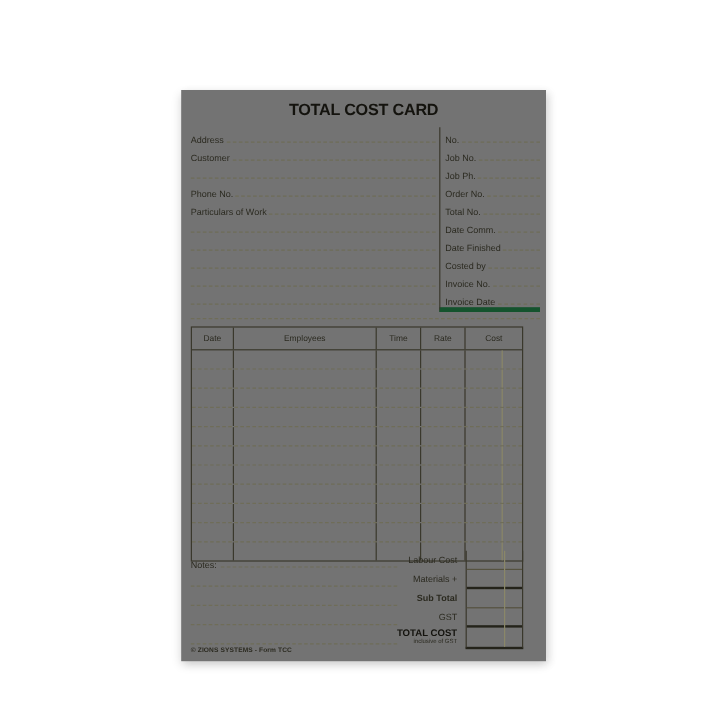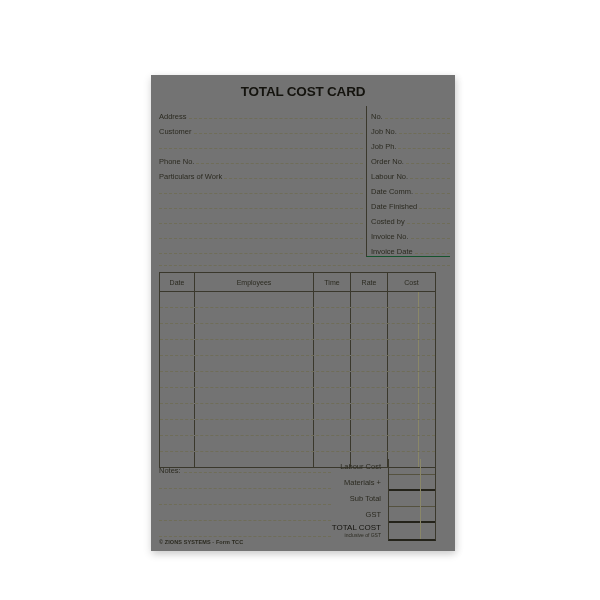--- a/index.html
+++ b/index.html
@@ -13,21 +13,21 @@
     background:#737373;
     box-shadow:0 3px 8px rgba(0,0,0,.16), 3px 2px 7px rgba(0,0,0,.07);
   }
   .title{
     position:absolute;top:9px;left:0;right:0;text-align:center;
     font-size:13.5px;font-weight:700;color:#14130e;letter-spacing:-.2px;
   }
   
   .head{position:absolute;top:31px;left:8px;right:5px;display:flex;}
   .head-left{width:207px;box-sizing:border-box;padding-right:3px;}
-  .head-right{flex:1;border-left:1px solid #3a382c;border-bottom:1px solid #14532d;padding-left:4px;box-sizing:border-box;}
+  .head-right{flex:1;border-left:1px solid #3a382c;border-bottom:4px solid #14532d;padding-left:4px;box-sizing:border-box;}
   .frow{height:15px;display:flex;align-items:flex-end;}
   .flabel{font-size:7.5px;line-height:1;color:#2b2a20;padding:0 2px 1px 0;white-space:nowrap;}
   .dash{flex:1;border-bottom:1px dashed #6f6d58;margin-bottom:2.5px;height:0;}
   .fulldash{position:absolute;left:8px;right:5px;top:190px;border-bottom:1px dashed #6f6d58;}
   
   .ltable{
     position:absolute;left:8px;top:197px;width:277px;box-sizing:border-box;
     border:1px solid #3a382c;border-top-width:1.5px;border-bottom-width:1.5px;
   }
   .thead{display:flex;height:18px;border-bottom:1.5px solid #3a382c;}
@@ -41,22 +41,22 @@
   .td-dollars{width:31px;box-sizing:border-box;border-right:1px solid #8a8768;}
   .td-cents{flex:1;border-right:none;}
   
   .notes{position:absolute;left:8px;top:384px;width:172px;}
   .nrow{height:16px;display:flex;align-items:flex-end;text-align:right;}
   .nlabel{font-size:7.5px;line-height:1;color:#2b2a20;padding:0 3px 1px 0;}
   
   .tlabels{position:absolute;left:90px;top:384px;width:144px;text-align:left;}
   .tlrow{height:16px;display:flex;flex-direction:column;justify-content:center;align-items:flex-end;padding-right:4px;box-sizing:border-box;}
   .tlrow .lab{font-size:7.5px;line-height:1;color:#2b2a20;white-space:nowrap;}
-  .tlrow.semi .lab{font-weight:400;}
-  .tlrow.grand .lab{font-size:8px;font-weight:400;color:#14130e;}
+  .tlrow.semi .lab{font-weight:700;}
+  .tlrow.grand .lab{font-size:8px;font-weight:700;color:#14130e;}
   .tlrow .sub{font-size:5px;line-height:1.2;color:#2b2a20;}
   .tbox{position:absolute;left:237px;top:384px;width:48px;box-sizing:border-box;
         border-left:1px solid #3a382c;border-right:1px solid #3a382c;border-bottom:2.5px solid #24231a;}
   .tbox .cents-line{position:absolute;top:0;bottom:0;left:31px;width:1px;background:#8a8768;}
   .brow{height:16px;box-sizing:border-box;}
   .brow.thin{border-bottom:1px solid #55523f;}
   .brow.thick{border-bottom:2px solid #24231a;}
   .brow:last-child{border-bottom:none;}
   
   .footer{position:absolute;left:8px;top:464px;font-size:5.5px;font-weight:700;color:#2b2a20;letter-spacing:.1px;}
@@ -116,21 +116,21 @@
         </div>
       <div class="frow">
           <span class="flabel">Job Ph.</span>
           <span class="dash"></span>
         </div>
       <div class="frow">
           <span class="flabel">Order No.</span>
           <span class="dash"></span>
         </div>
       <div class="frow">
-          <span class="flabel">Labour No.</span>
+          <span class="flabel">Total No.</span>
           <span class="dash"></span>
         </div>
       <div class="frow">
           <span class="flabel">Date Comm.</span>
           <span class="dash"></span>
         </div>
       <div class="frow">
           <span class="flabel">Date Finished</span>
           <span class="dash"></span>
         </div>

